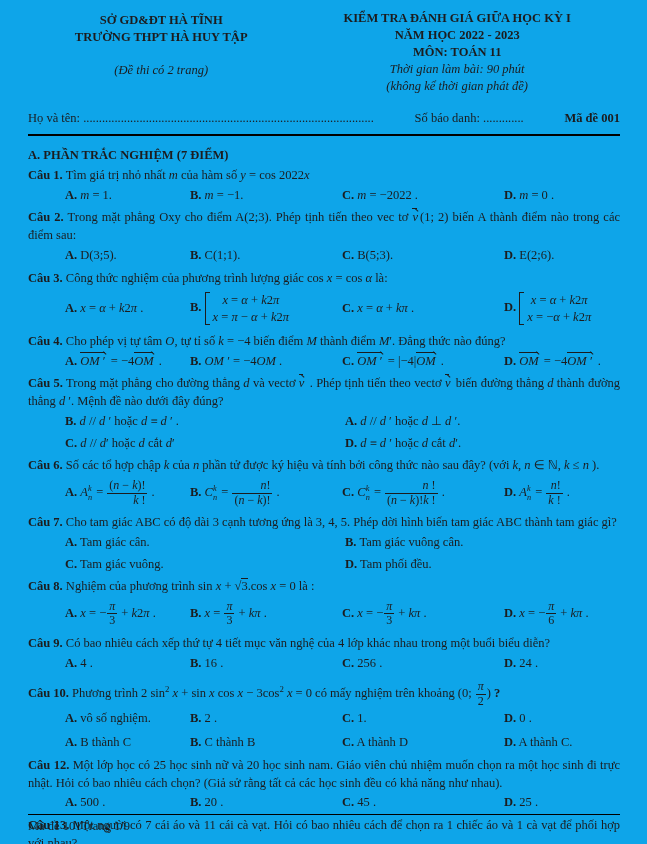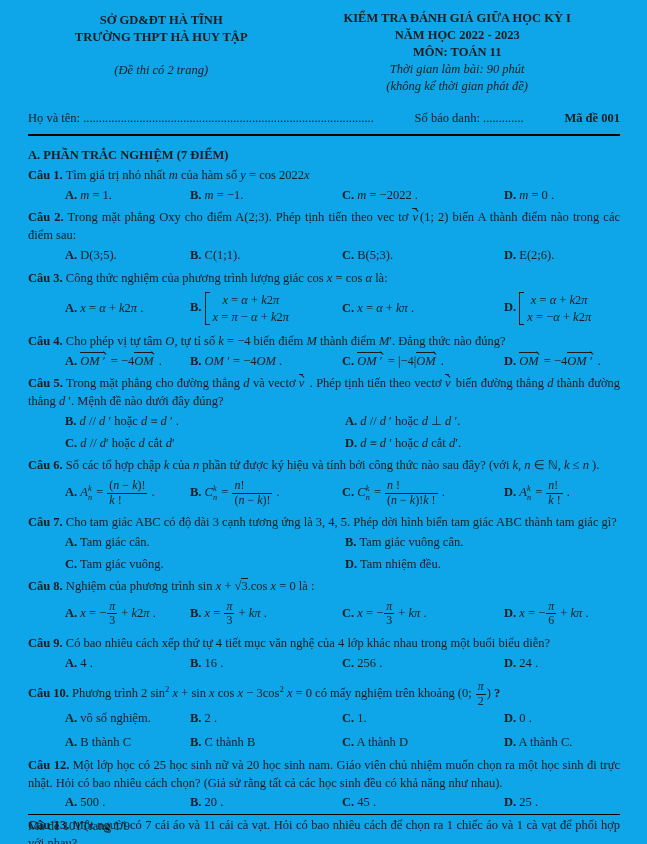--- a/index.html
+++ b/index.html
@@ -27,21 +27,21 @@
   .q-label{font-weight:bold}
   .options{display:grid;align-items:center;padding-left:37px;margin:1px 0 4px 0}
   .cols-4{grid-template-columns:125px 152px 162px auto}
   .cols-2{grid-template-columns:280px auto;row-gap:2px}
   .opt{padding:1px 4px 1px 0}
   .opt-key{font-weight:bold}
   .q-gap-top{margin-top:7px}
   .opt-tall{margin:3px 0 6px 0}
   
   i{font-style:italic}
-  .frac{display:inline-flex;flex-direction:column;vertical-align:middle;text-align:left;line-height:1.12;font-size:0.96em;margin:0 1px}
+  .frac{display:inline-flex;flex-direction:column;vertical-align:middle;text-align:right;line-height:1.12;font-size:0.96em;margin:0 1px}
   .frac .num{border-bottom:1px solid #1c1c1e;padding:0 2px}
   .frac .den{padding:0 2px}
   .vec{display:inline-block;position:relative;padding-right:2px}
   .vec::before{content:'';position:absolute;top:-1px;left:0;right:3px;border-top:1px solid #1c1c1e}
   .vec::after{content:'';position:absolute;top:-3.4px;right:0;width:4px;height:4px;border-bottom:1px solid #1c1c1e;transform:rotate(42deg)}
   .cases{display:inline-flex;flex-direction:column;position:relative;padding:1px 2px 1px 8px;vertical-align:middle;text-align:center;line-height:1.3}
   .cases::before{content:'';position:absolute;left:0;top:1px;bottom:1px;width:4px;border:1px solid #1c1c1e;border-right:none}
   .scr{display:inline-flex;flex-direction:column;font-size:0.66em;line-height:1.15;vertical-align:middle;margin:0 1px 0 0}
   .sqrt{white-space:nowrap}
   .sqrt .rad{border-top:1px solid #1c1c1e}
@@ -170,21 +170,21 @@
               </span> .</span></div>
         </div>
   </div>
 
   <div class="question">
     <div class="q-text"><b class="q-label">Câu 7.</b> <span class="q-body">Cho tam giác ABC có độ dài 3 cạnh tương ứng là 3, 4, 5. Phép dời hình biến tam giác ABC thành tam giác gì?</span></div>
     <div class="options cols-2">
           <div class="opt"><b class="opt-key">A.</b> <span class="opt-val">Tam giác cân.</span></div>
           <div class="opt"><b class="opt-key">B.</b> <span class="opt-val">Tam giác vuông cân.</span></div>
           <div class="opt"><b class="opt-key">C.</b> <span class="opt-val">Tam giác vuông.</span></div>
-          <div class="opt"><b class="opt-key">D.</b> <span class="opt-val">Tam nhiệm đều.</span></div>
+          <div class="opt"><b class="opt-key">D.</b> <span class="opt-val">Tam phối đều.</span></div>
         </div>
   </div>
 
   <div class="question">
     <div class="q-text"><b class="q-label">Câu 8.</b> <span class="q-body">Nghiệm của phương trình  sin <i>x</i> + <span class="sqrt">√<span class="rad">3</span></span>.cos <i>x</i> = 0  là :</span></div>
     <div class="options cols-4 opt-tall">
           <div class="opt"><b class="opt-key">A.</b> <span class="opt-val"><i>x</i> = −<span class="frac">
                 <span class="num"><i>π</i></span>
                 <span class="den">3</span>
               </span> + <i>k</i>2<i>π</i> .</span></div>

